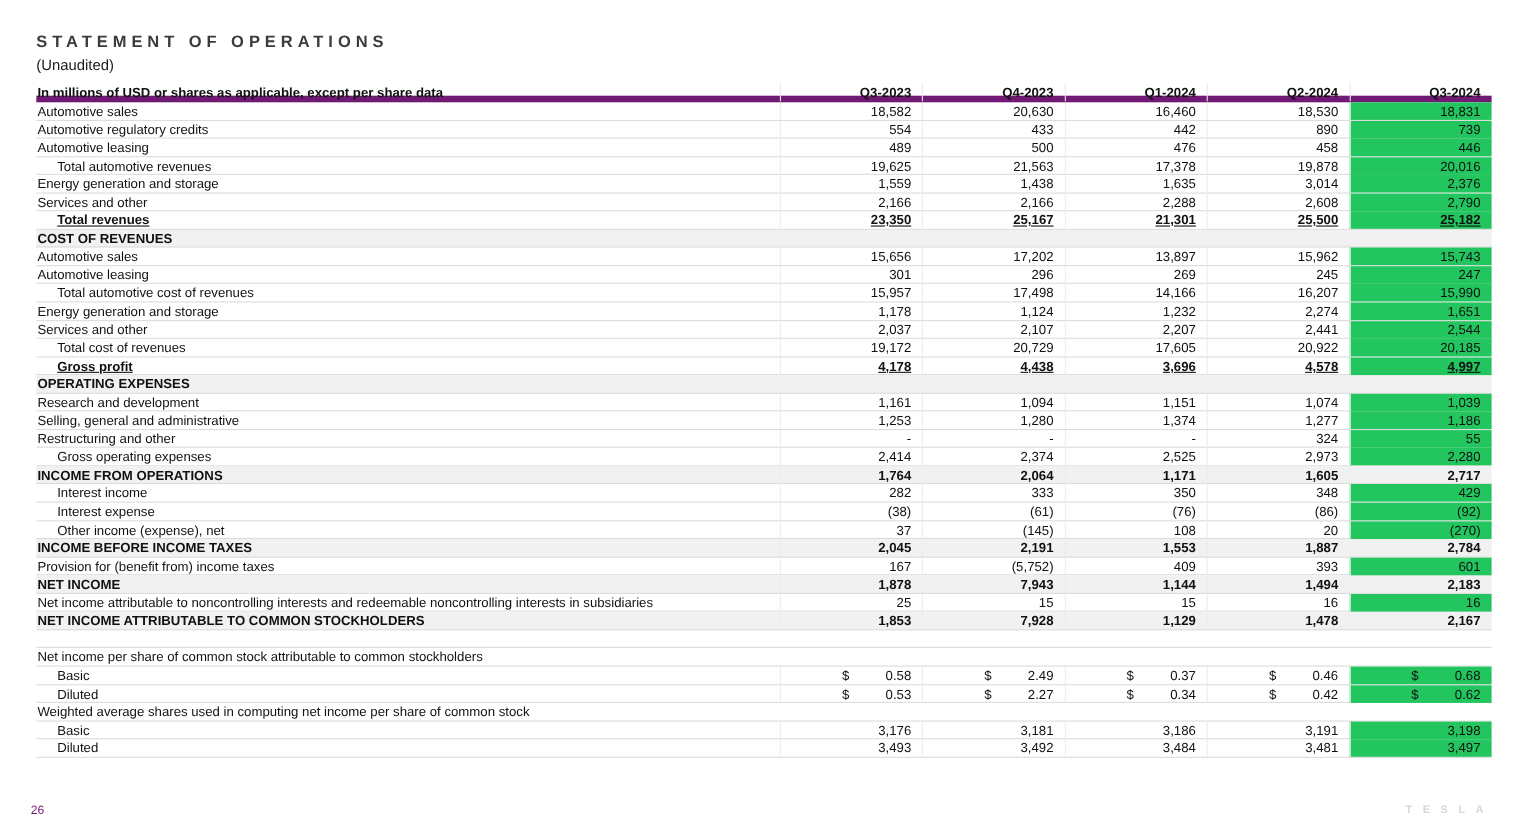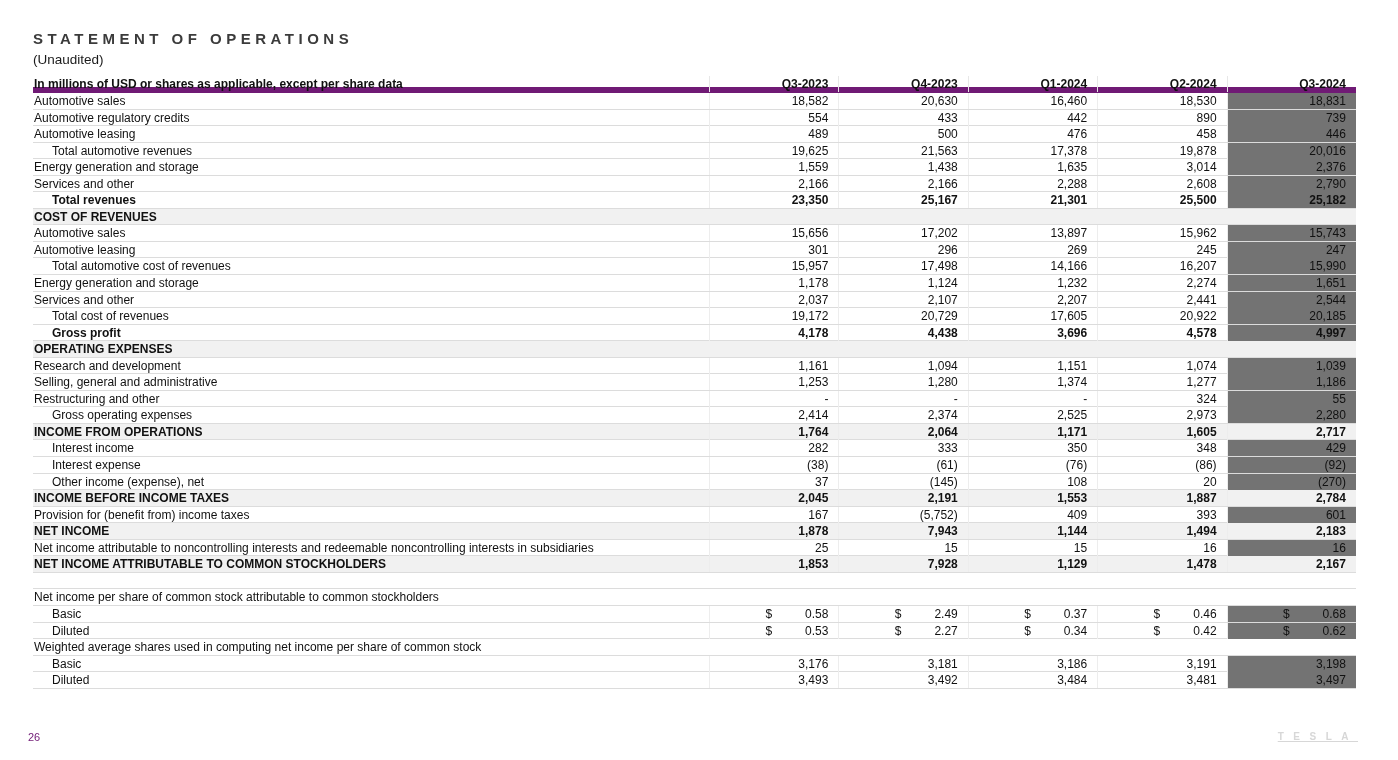--- a/index.html
+++ b/index.html
@@ -25,29 +25,29 @@
   }
   .row.head{height:17px;border-bottom:6px solid #701a75;}
   .c{white-space:nowrap;overflow:visible;line-height:16px;}
   .c.label{padding-left:1px;}
   .c.val{text-align:right;padding-right:10px;border-left:1px solid #ededed;}
   .row.head .c{font-weight:700;}
   .row.head .c.val{border-left:1px solid #e7e7e7;}
   .section,.section-values{background:#f1f1f1;}
   .section .c,.section-values .c{font-weight:700;}
   .subtotal .c.label,.subtotal-bold .c.label,.indent-item .c.label{padding-left:19px;}
-  .subtotal-bold .c{font-weight:700;}
-  .hl{background:#737373;}
+  .subtotal-bold .c{font-weight:700;text-decoration:underline;}
+  .hl{background:#22c55e;}
   .cw{display:inline-flex;justify-content:space-between;width:63px;}
   .page-num{
     position:absolute;left:28px;top:731px;font-size:11px;color:#701a75;
   }
   .brand{
     position:absolute;right:40px;top:731px;font-size:10px;font-weight:700;
-    letter-spacing:9.5px;color:#d7d7d7;text-decoration:underline;
+    letter-spacing:9.5px;color:#d7d7d7;
   }
 </style>
 </head>
 <body>
 
 <div class="title">STATEMENT OF OPERATIONS</div>
 <div class="subtitle">(Unaudited)</div>
 
 <div class="tbl">
   <div class="row head">

